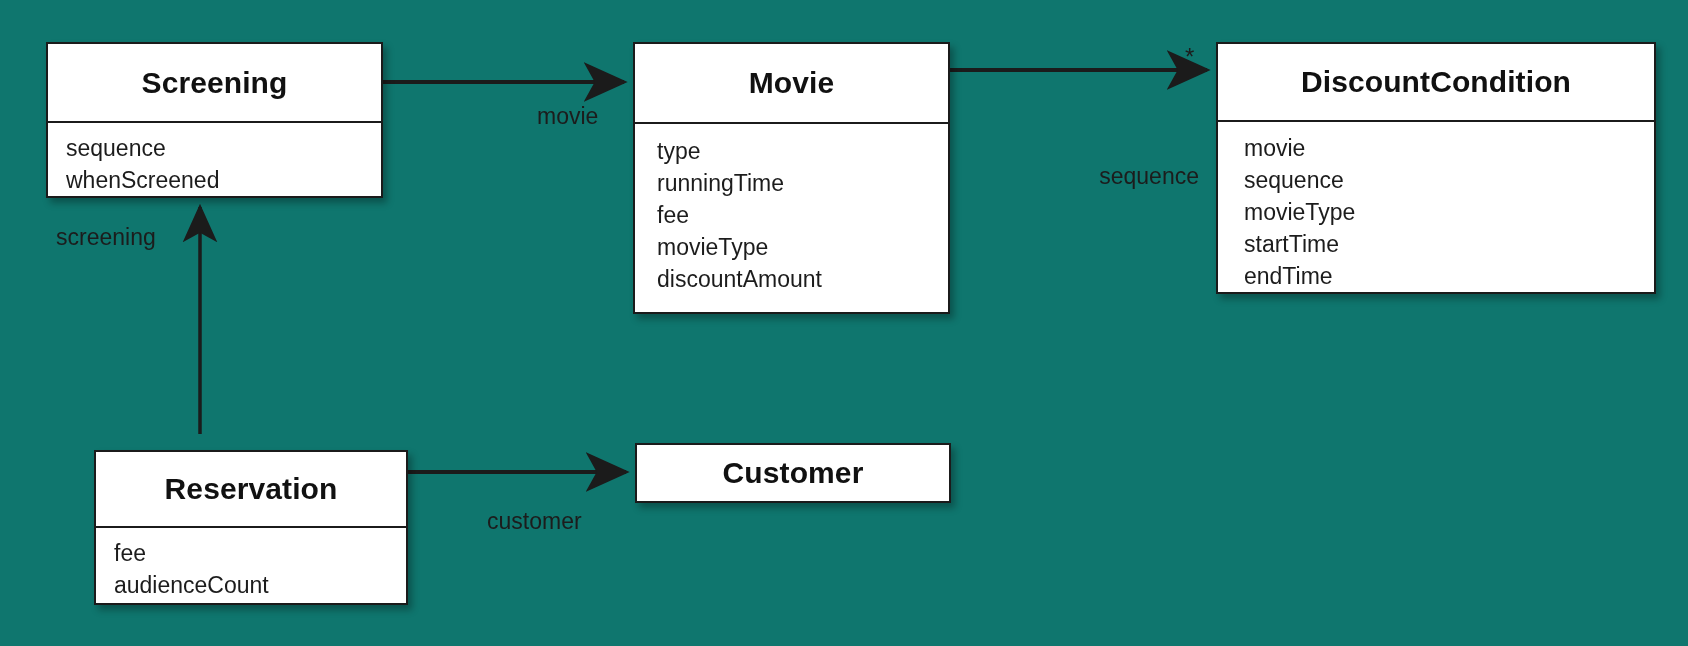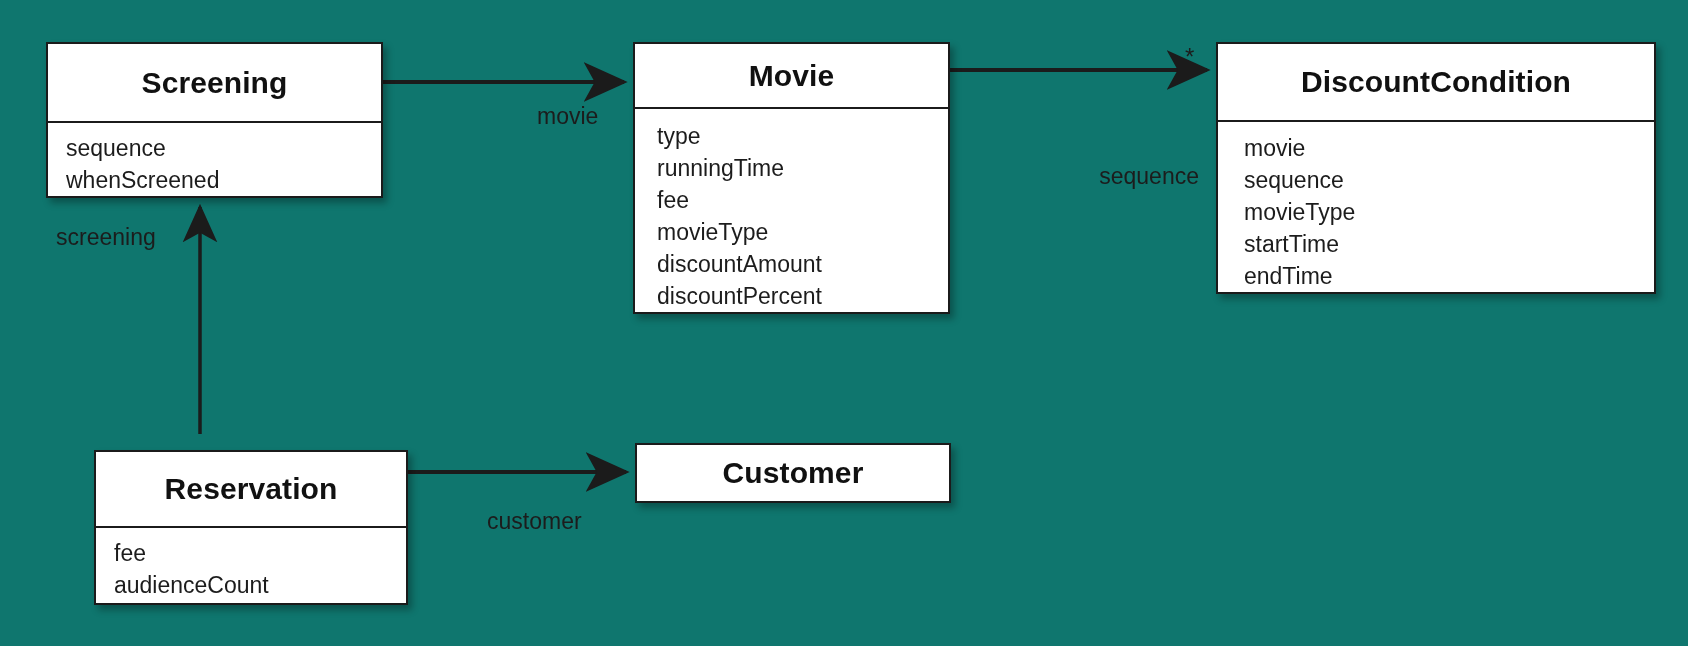--- a/index.html
+++ b/index.html
@@ -132,21 +132,20 @@
   </div>
 
   <div class="uml-class" id="box-movie">
     <div class="uml-header">Movie</div>
     <div class="uml-attrs">
       <div class="uml-attr">type</div>
       <div class="uml-attr">runningTime</div>
       <div class="uml-attr">fee</div>
       <div class="uml-attr">movieType</div>
       <div class="uml-attr">discountAmount</div>
-      <div class="uml-attr">discountPercent</div>
     </div>
   </div>
 
   <div class="uml-class" id="box-discountcondition">
     <div class="uml-header">DiscountCondition</div>
     <div class="uml-attrs">
       <div class="uml-attr">movie</div>
       <div class="uml-attr">sequence</div>
       <div class="uml-attr">movieType</div>
       <div class="uml-attr">startTime</div>

